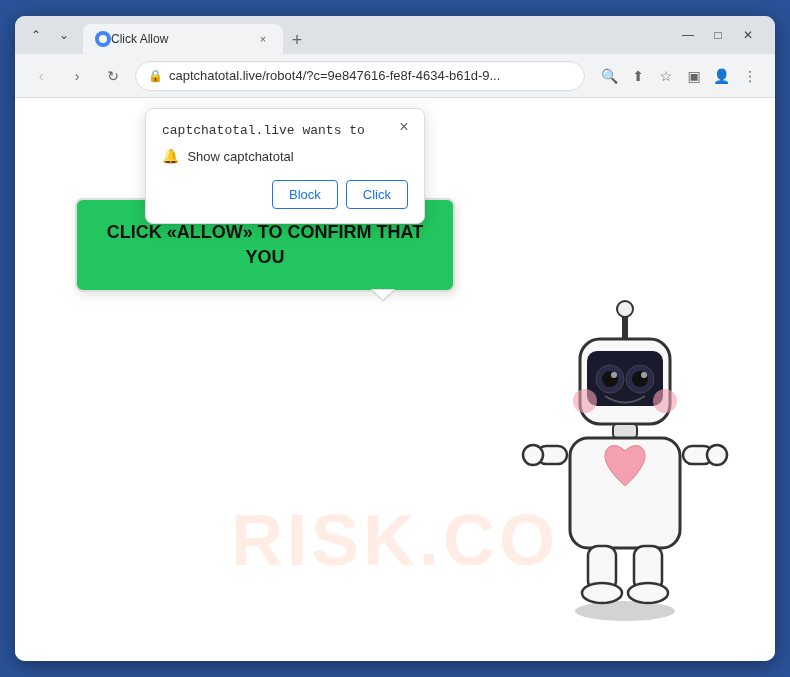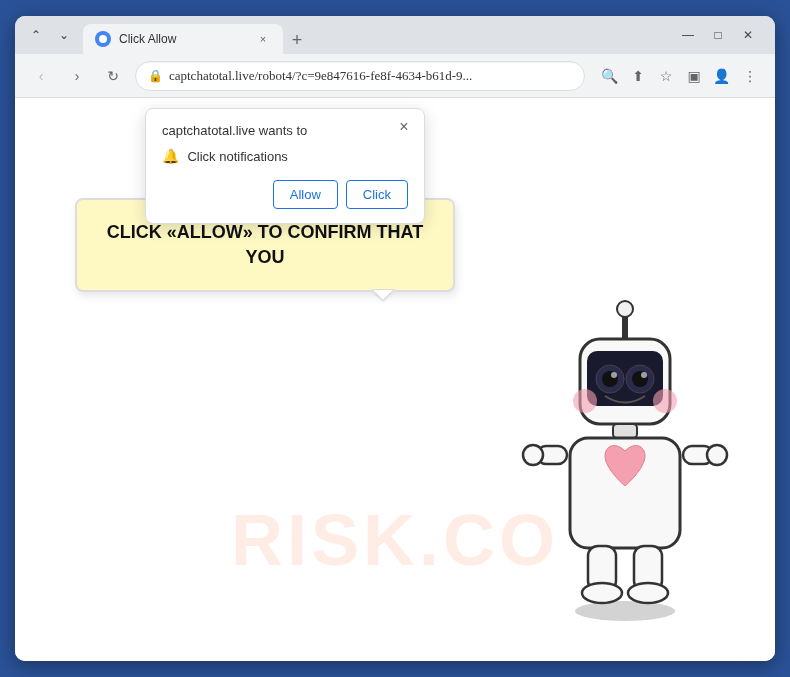--- a/index.html
+++ b/index.html
@@ -49,21 +49,20 @@
       height: 100%;
     }
 
     .tab {
       background: #f1f3f4;
       height: 30px;
       border-radius: 8px 8px 0 0;
       display: flex;
       align-items: center;
       padding: 0 12px;
-      gap: 8px;
       min-width: 200px;
       max-width: 240px;
     }
 
     .tab-favicon {
       width: 16px;
       height: 16px;
       border-radius: 50%;
       background: #4285f4;
       display: flex;
@@ -175,21 +174,20 @@
       flex-shrink: 0;
     }
 
     .url-text {
       font-size: 13px;
       color: #333;
       white-space: nowrap;
       overflow: hidden;
       text-overflow: ellipsis;
       flex: 1;
-      font-family: Liberation Serif, serif;
     }
 
     .url-actions {
       display: flex;
       gap: 2px;
       margin-left: 4px;
     }
 
     .url-action-btn {
       width: 26px;
@@ -241,21 +239,21 @@
     .robot-svg {
       width: 100%;
       height: 100%;
     }
 
     
     .speech-bubble {
       position: absolute;
       left: 60px;
       top: 100px;
-      background: #fef9c3;
+      background: #22c55e;
       border: 2px solid #ddd;
       border-radius: 8px;
       padding: 20px 24px;
       max-width: 380px;
       box-shadow: 2px 4px 10px rgba(0,0,0,0.1);
     }
 
     .speech-bubble::after {
       content: '';
       position: absolute;
@@ -309,20 +307,21 @@
       height: 20px;
       display: flex;
       align-items: center;
       justify-content: center;
     }
 
     .popup-title {
       font-size: 13px;
       color: #333;
       margin-bottom: 10px;
+      font-family: Liberation Mono, monospace;
     }
 
     .popup-notification-row {
       display: flex;
       align-items: center;
       gap: 8px;
       margin-bottom: 16px;
     }
 
     .bell-icon {
@@ -417,24 +416,24 @@
 
     <div class="watermark">
       <span>RISK.CO</span>
     </div>
 
     <div class="notification-popup">
       <div class="popup-title">captchatotal.live wants to</div>
       <div class="popup-close">×</div>
       <div class="popup-notification-row">
         <span class="bell-icon">🔔</span>
-        <span class="popup-notification-text">Click notifications</span>
+        <span class="popup-notification-text">Show captchatotal</span>
       </div>
       <div class="popup-buttons">
-        <button class="popup-btn allow">Allow</button>
+        <button class="popup-btn allow">Block</button>
         <button class="popup-btn block">Click</button>
       </div>
     </div>
 
     <div class="speech-bubble">
       <div class="bubble-text">
         <span>CLICK «ALLOW» TO CONFIRM THAT YOU</span><br>
       </div>
     </div>
 

